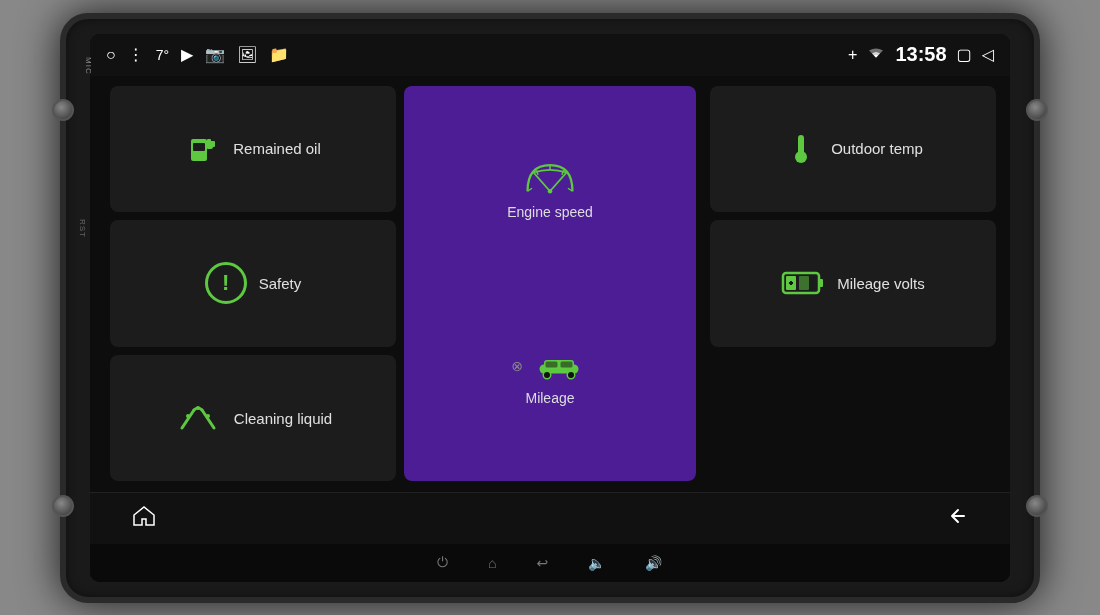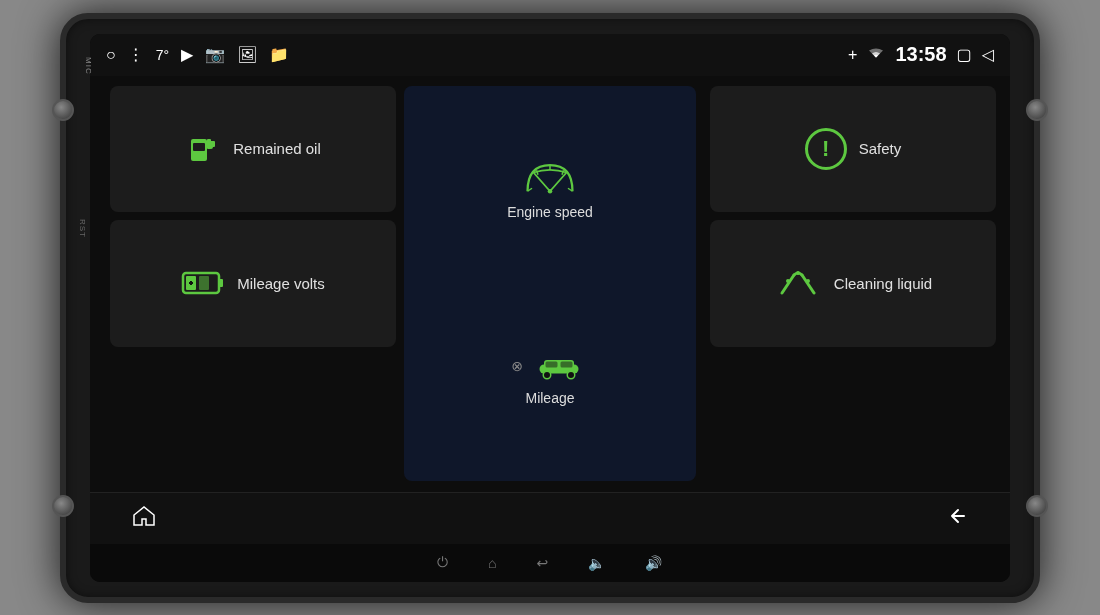--- a/index.html
+++ b/index.html
@@ -155,21 +155,21 @@
 
     .tile-label {
       color: #e0e0e0;
       font-size: 15px;
       font-weight: 400;
       white-space: nowrap;
     }
 
     
     .center-tile {
-      background: #0f172a;
+      background: #4c1d95;
       border-radius: 8px;
       grid-row: 1 / 4;
       grid-column: 2;
       display: flex;
       flex-direction: column;
       align-items: center;
       justify-content: space-around;
       padding: 12px 8px;
       cursor: pointer;
     }
@@ -357,20 +357,30 @@
                   <rect x="22" y="18" width="16" height="8" rx="2" fill="#111" opacity="0.5"></rect>
                   <rect x="42" y="18" width="16" height="8" rx="2" fill="#111" opacity="0.5"></rect>
                 </svg>
               </div>
             </div>
             <span class="center-section-label">Mileage</span>
           </div>
         </div>
 
 
+        <div class="dash-tile">
+          <div class="tile-icon">
+            <svg viewBox="0 0 36 36" width="36" height="36" fill="none">
+              <rect x="15" y="4" width="6" height="20" rx="3" fill="#5dc840"></rect>
+              <circle cx="18" cy="26" r="6" fill="#5dc840"></circle>
+              <rect x="16" y="16" width="4" height="12" fill="#5dc840"></rect>
+            </svg>
+          </div>
+          <span class="tile-label">Outdoor temp</span>
+        </div>
 
         <div class="dash-tile">
           <div class="tile-icon">
             <div class="icon-brake-circle">
               <span class="icon-small-exclaim">!</span>
             </div>
           </div>
           <span class="tile-label">Safety</span>
         </div>
 

